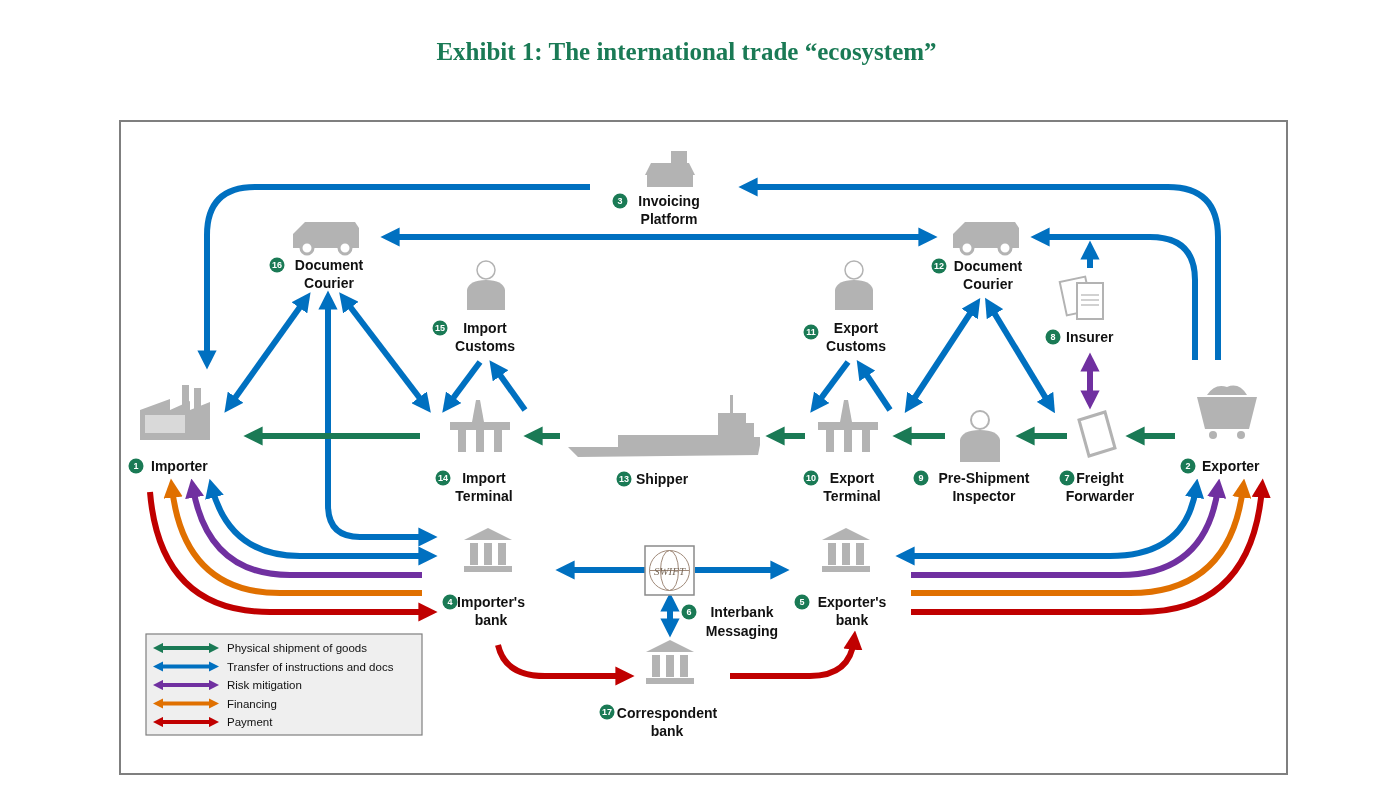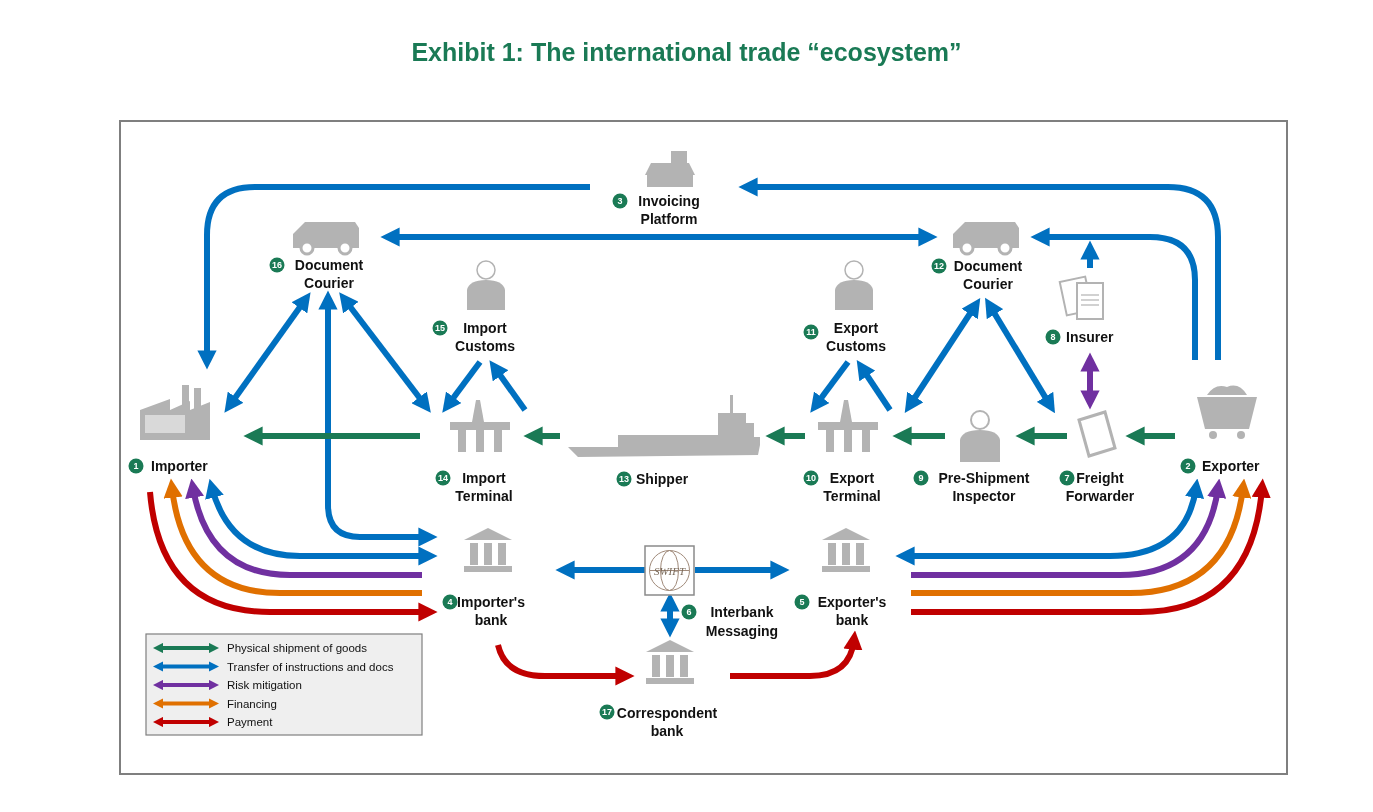--- a/index.html
+++ b/index.html
@@ -1,17 +1,17 @@
 <!DOCTYPE html>
 <html><head>
 <meta charset="utf-8">
 <style>
   html,body{margin:0;padding:0;background:#ffffff;}
   body{width:1373px;height:812px;position:relative;overflow:hidden;font-family:"Liberation Sans",sans-serif;}
-  .title{position:absolute;left:0;top:38px;width:1373px;text-align:center;font-family:Liberation Sans, sans-serif;font-weight:bold;font-size:25px;color:#1a7a55;}
+  .title{position:absolute;left:0;top:38px;width:1373px;text-align:center;font-family:Liberation Serif, serif;font-weight:bold;font-size:25px;color:#1a7a55;}
   .frame{position:absolute;left:119px;top:120px;width:1169px;height:655px;border:2px solid #7f7f7f;box-sizing:border-box;}
   svg#diagram{position:absolute;left:0;top:0;}
   .lbl{font-family:"Liberation Sans",sans-serif;font-weight:bold;font-size:14px;fill:#111;}
   .num circle{fill:#1a7a55;}
   .num text{font-family:"Liberation Sans",sans-serif;font-weight:bold;font-size:9px;fill:#fff;}
   .icon{fill:#b3b3b3;}
   .legend-box{fill:#efefef;stroke:#7f7f7f;stroke-width:1.2;}
   .legend-text{font-family:"Liberation Sans",sans-serif;font-size:11.5px;fill:#111;}
 </style>
 </head>

